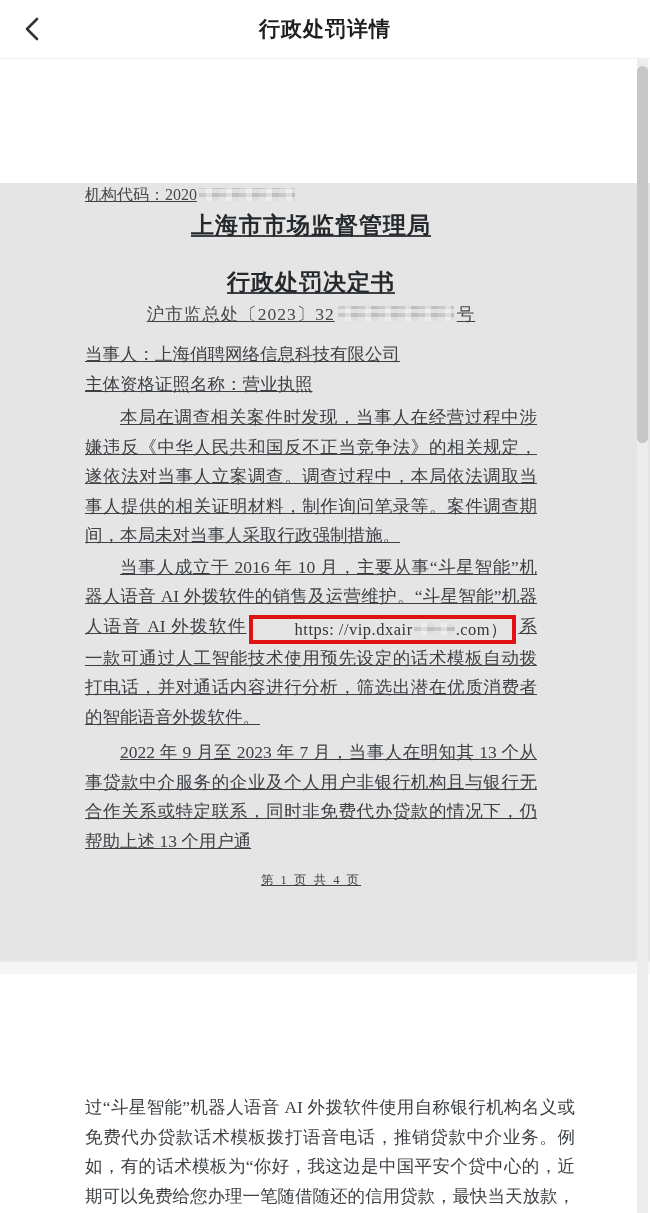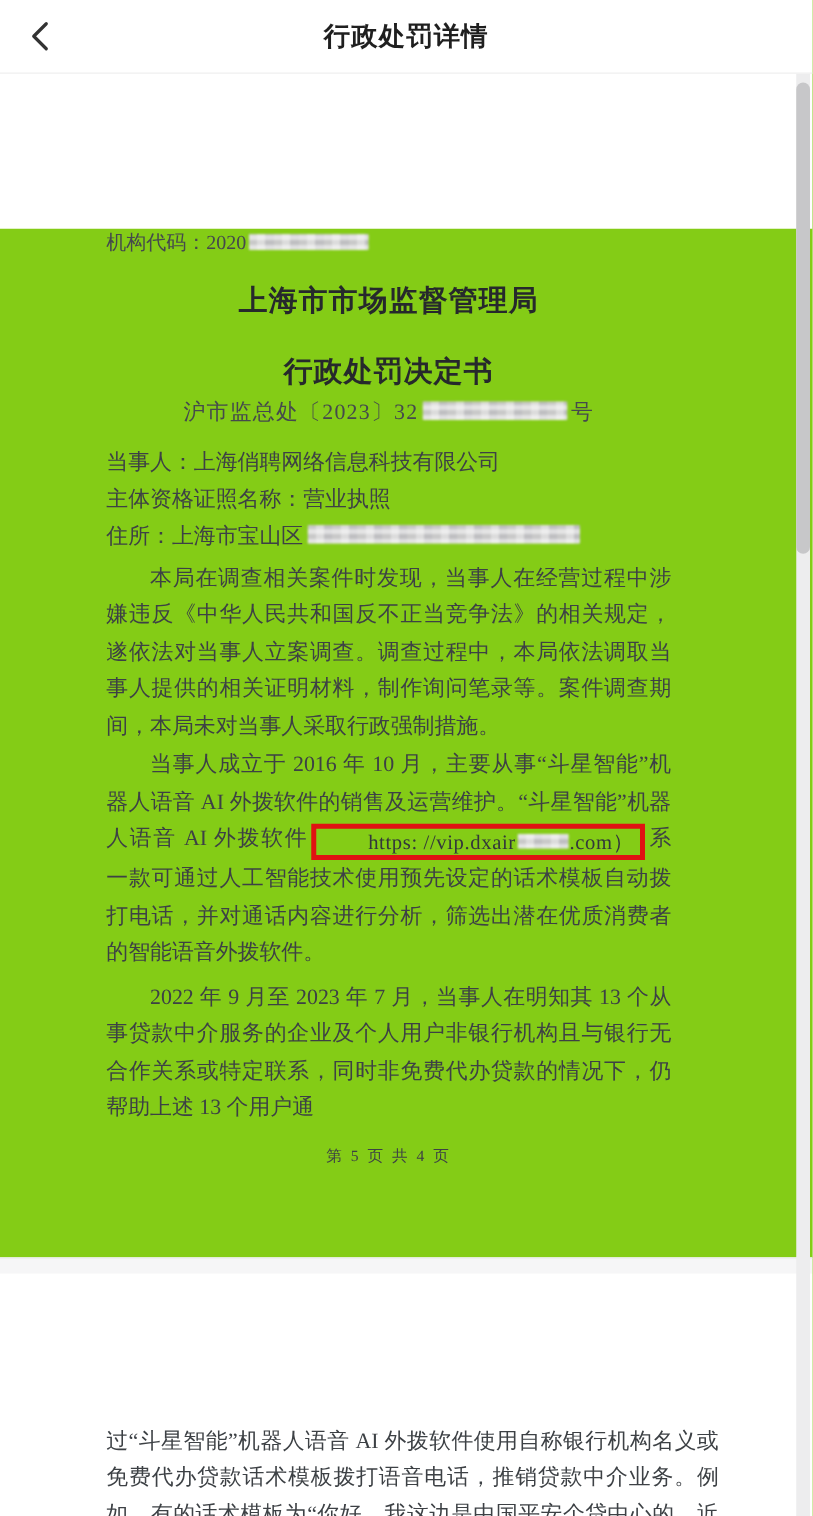--- a/index.html
+++ b/index.html
@@ -31,31 +31,31 @@
     display: flex; align-items: center; justify-content: center;
     cursor: pointer;
   }
   .back-btn svg { display: block; }
 
   
   .doc {
     font-family: "Liberation Serif", "DejaVu Serif", serif;
     color: #3d4145;
   }
-  .page1 { padding: 0 113px 73px 85px; background: #84cc16; }
+  .page1 { padding: 0 113px 73px 85px; background: #e5e5e5; text-decoration: underline; }
   .org-line {
     margin-top: 124px;
     font-size: 16px; line-height: 24px; color: #45494d;
     white-space: nowrap;
   }
   .doc-title {
     text-align: center; font-size: 23px; font-weight: 700;
     color: #26292c; line-height: 33px; letter-spacing: 1px; margin-top: 24px;
   }
-  .doc-title.first { margin-top: 17px; }
+  .doc-title.first { margin-top: 2px; }
   .case-no {
     margin-top: 2px; text-align: center;
     font-size: 17.5px; line-height: 26px; color: #45494d;
     letter-spacing: 1px; white-space: nowrap;
   }
   .party { margin-top: 13px; }
   .party-line {
     font-size: 17.5px; line-height: 29.5px; color: #3d4145;
     white-space: nowrap;
   }
@@ -143,30 +143,29 @@
     <div class="org-line"><span>机构代码：</span><span>2020</span><span class="mosaic m-org"></span></div>
 
     <h1 class="doc-title first">上海市市场监督管理局</h1>
     <h1 class="doc-title">行政处罚决定书</h1>
 
     <div class="case-no"><span>沪市监总处〔2023〕32</span><span class="mosaic m-case"></span><span>号</span></div>
 
     <div class="party">
       <div class="party-line">当事人：上海俏聘网络信息科技有限公司</div>
       <div class="party-line">主体资格证照名称：营业执照</div>
-      <div class="party-line"><span>住所：上海市宝山区</span><span class="mosaic m-addr"></span></div>
     </div>
 
     <p class="para p1">本局在调查相关案件时发现，当事人在经营过程中涉嫌违反《中华人民共和国反不正当竞争法》的相关规定，遂依法对当事人立案调查。调查过程中，本局依法调取当事人提供的相关证明材料，制作询问笔录等。案件调查期间，本局未对当事人采取行政强制措施。</p>
 
     <p class="para p2"><span>当事人成立于 2016 年 10 月，主要从事“斗星智能”机器人语音 AI 外拨软件的销售及运营维护。“斗星智能”机器人语音 AI 外拨软件</span><span class="url-box"><span>https: //vip.dxair</span><span class="mosaic m-url"></span><span>.com）</span></span><span>系一款可通过人工智能技术使用预先设定的话术模板自动拨打电话，并对通话内容进行分析，筛选出潜在优质消费者的智能语音外拨软件。</span></p>
 
     <p class="para p3">2022 年 9 月至 2023 年 7 月，当事人在明知其 13 个从事贷款中介服务的企业及个人用户非银行机构且与银行无合作关系或特定联系，同时非免费代办贷款的情况下，仍帮助上述 13 个用户通</p>
 
-    <div class="page-footer">第 5 页 共 4 页</div>
+    <div class="page-footer">第 1 页 共 4 页</div>
   </section>
 
   <div class="page-gap"></div>
 
   <section class="page2">
     <p class="para p2page">过“斗星智能”机器人语音 AI 外拨软件使用自称银行机构名义或免费代办贷款话术模板拨打语音电话，推销贷款中介业务。例如，有的话术模板为“你好，我这边是中国平安个贷中心的，近期可以免费给您办理一笔随借随还的信用贷款，最快当天放款，而且</p>
   </section>
 </main>
 
 <div class="scrollbar-track">

